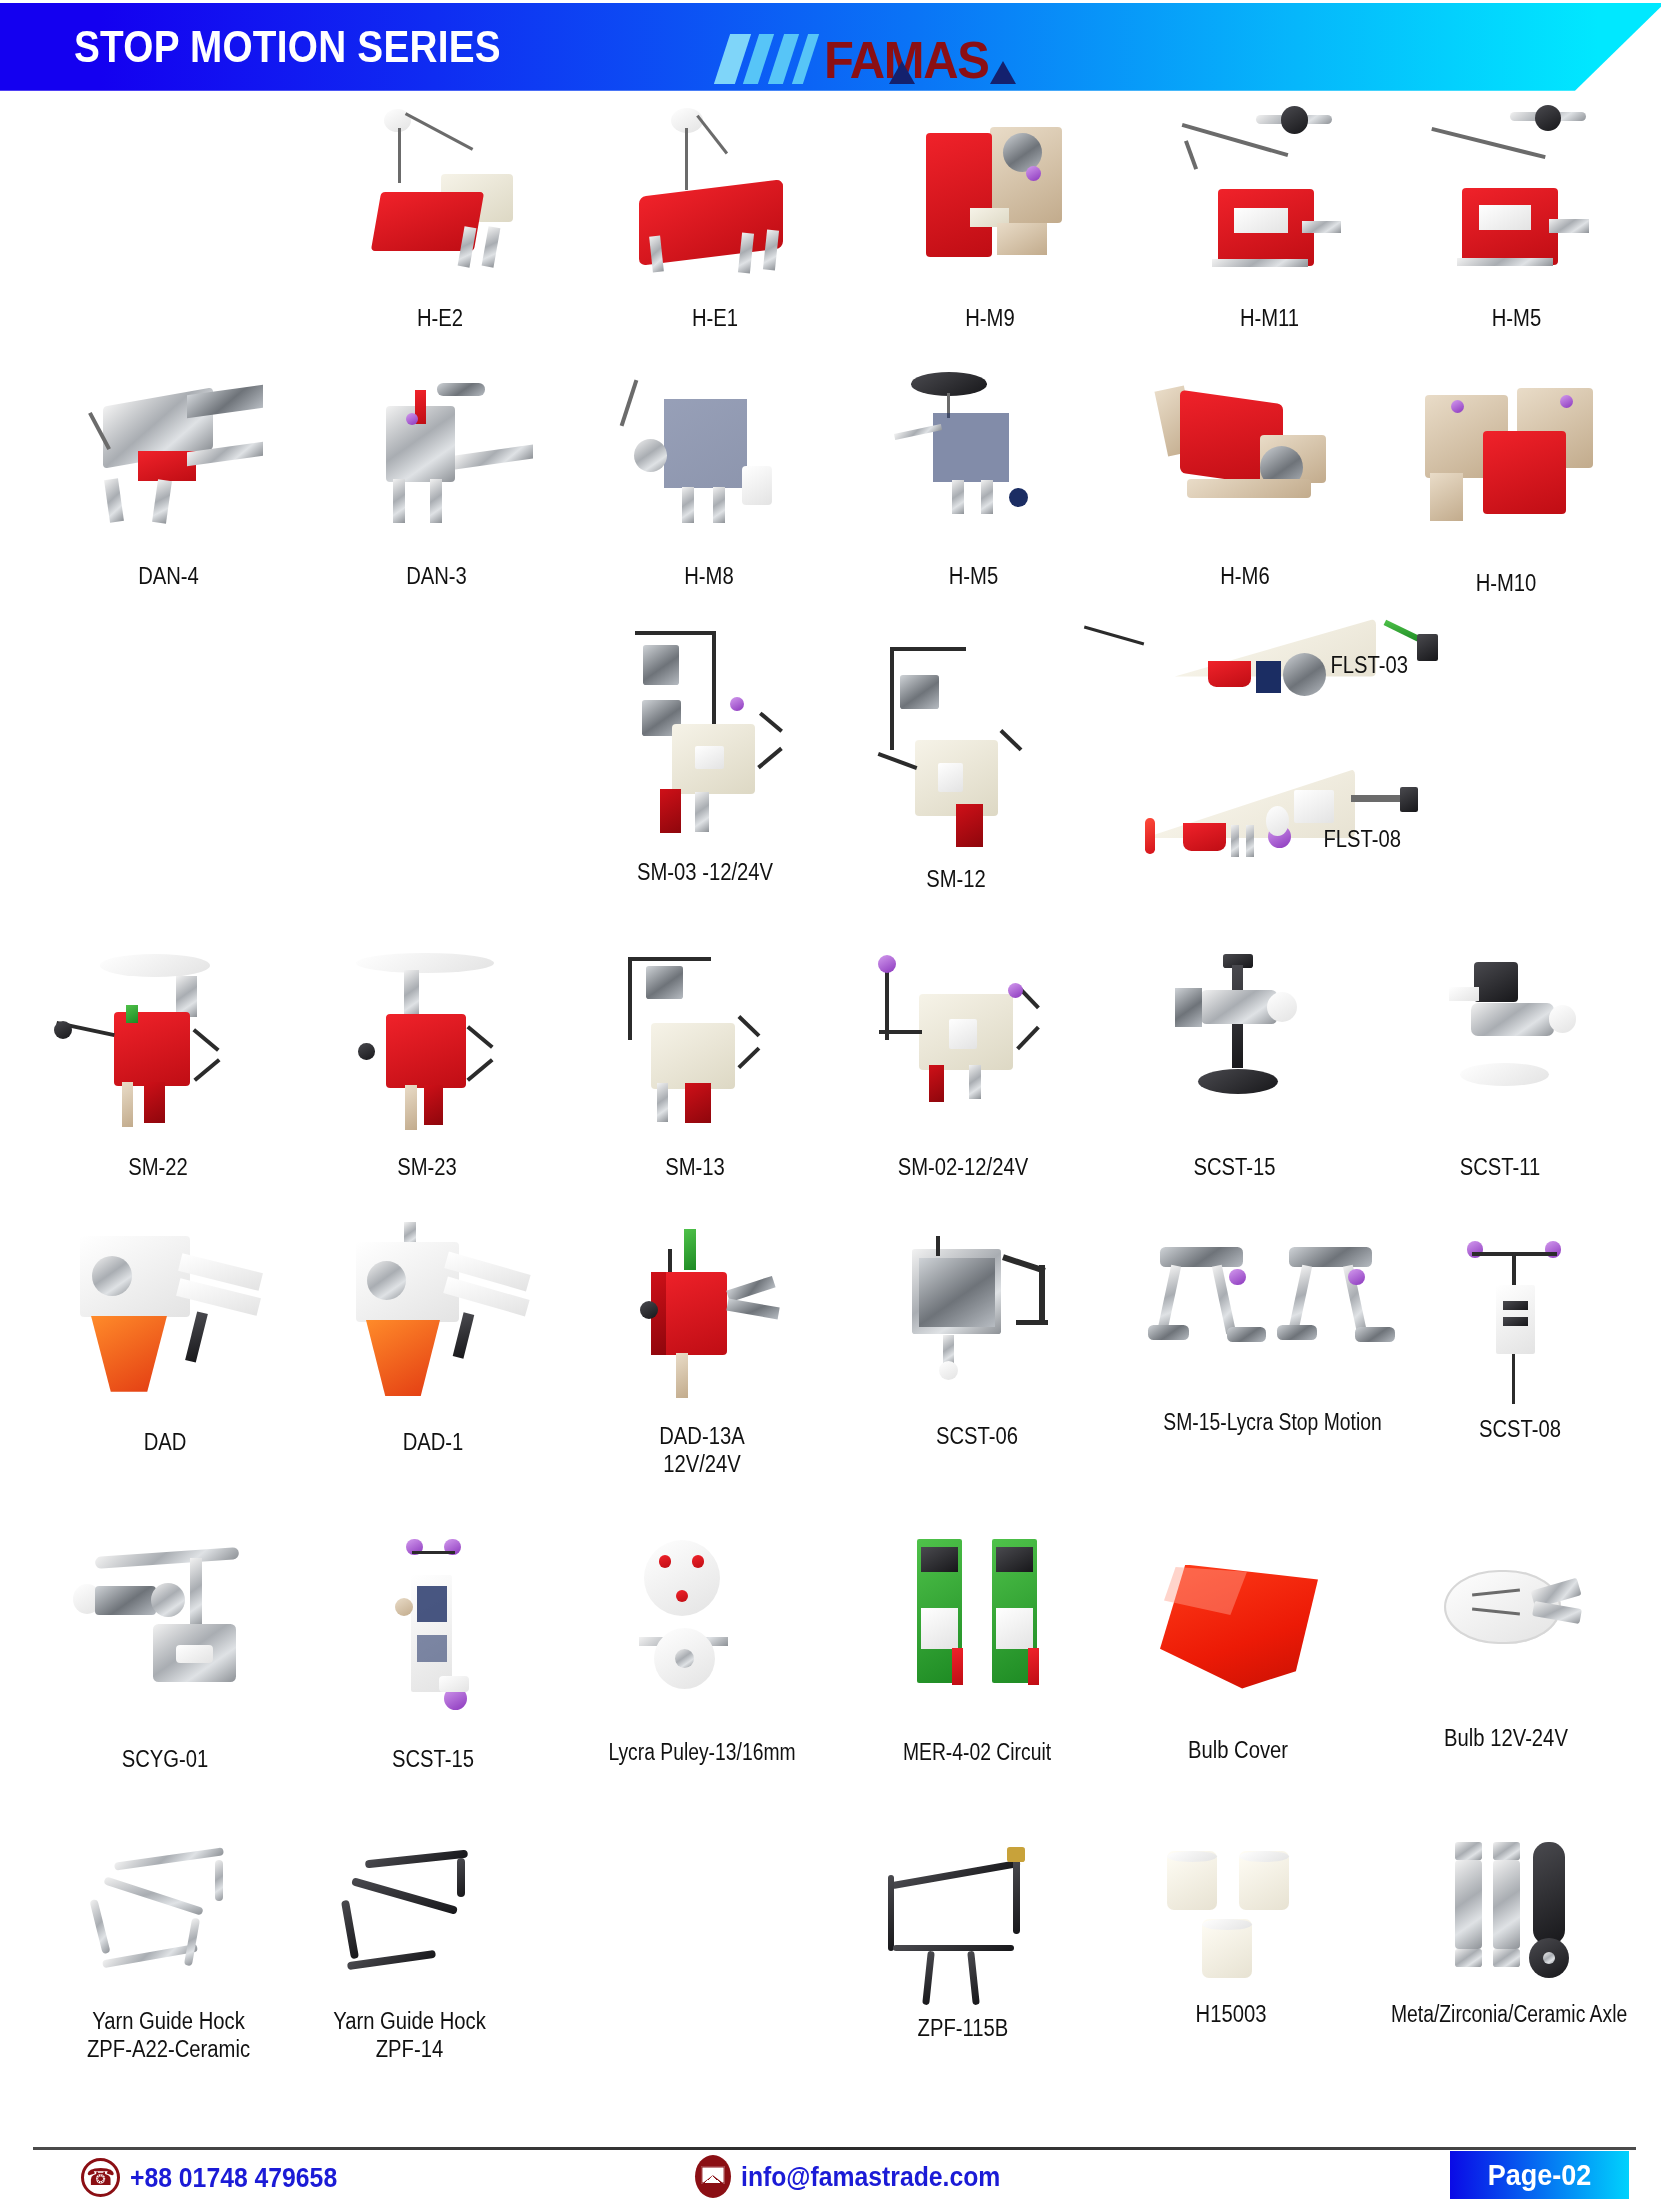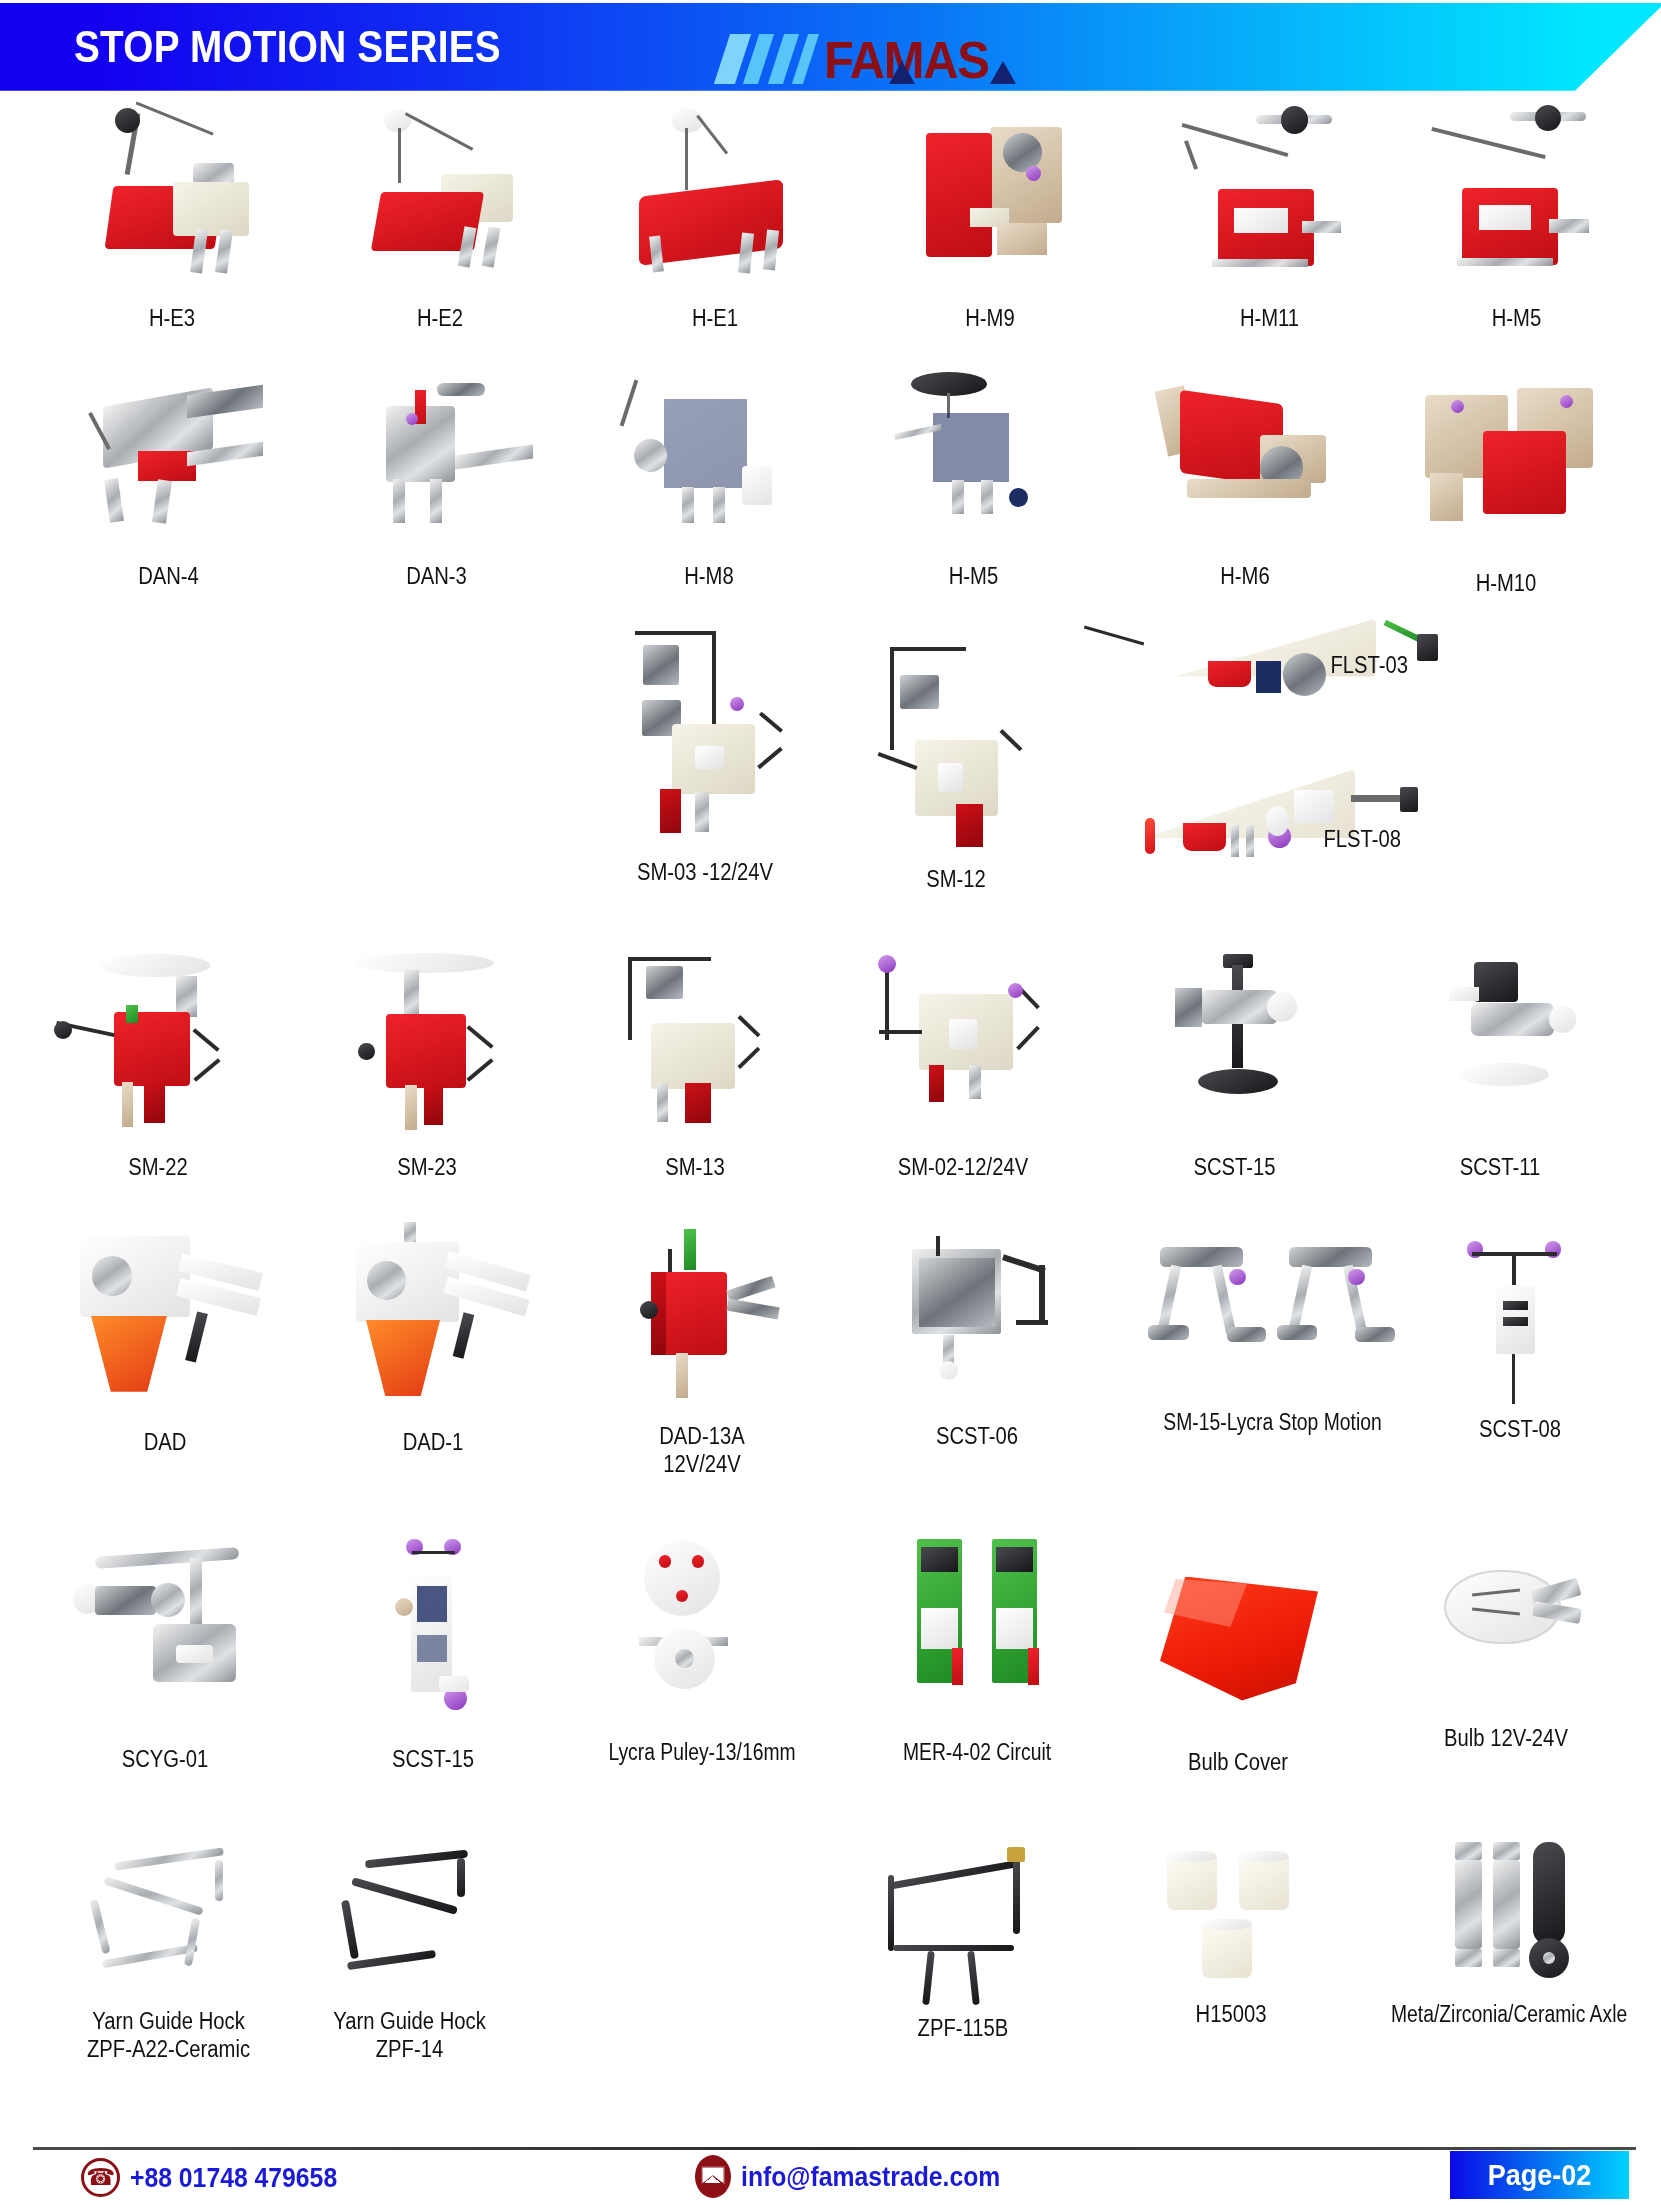--- a/index.html
+++ b/index.html
@@ -125,33 +125,20 @@
     </div>
     <div class="logo-text">FAMAS</div>
     <div class="logo-tri t1"></div>
     <div class="logo-tri t2"></div>
   </div>
 </div>
 
 <div class="grid">
 
   <div class="row" style="height:244px">
-    <div class="cell" style="left:69px;top:0;width:206px">
-      <div class="photo" style="width:165px;height:199px">
-        <div class="p wireT" style="left:40px;top:8.3px;width:4.8px;height:62px;transform:rotate(10deg)"></div>
-        <div class="p wireT" style="left:43px;top:12.4px;width:83px;height:3.4px;transform:rotate(22deg)"></div>
-        <div class="p dark rd" style="left:25px;top:2.8px;width:25px;height:25px"></div>
-        <div class="p metal r6" style="left:103px;top:58px;width:41px;height:32px"></div>
-        <div class="p red r6" style="left:19px;top:81px;width:110px;height:63px;transform:skewX(-8deg)"></div>
-        <div class="p ivory r6" style="left:83px;top:77px;width:76px;height:54px"></div>
-        <div class="p metal" style="left:103px;top:125px;width:12.4px;height:43px;transform:rotate(8deg)"></div>
-        <div class="p metal" style="left:128px;top:125px;width:12.4px;height:43px;transform:rotate(8deg)"></div>
-      </div>
-      <div class="label">H-E3</div>
-    </div>
     <div class="cell" style="left:337px;top:0;width:206px">
       <div class="photo" style="width:165px;height:199px">
         <div class="p white rd" style="left:26px;top:4.1px;width:27.5px;height:23.4px"></div>
         <div class="p wireT" style="left:40px;top:23.4px;width:3.4px;height:55px"></div>
         <div class="p wireT" style="left:43px;top:25px;width:76px;height:3.4px;transform:rotate(28deg)"></div>
         <div class="p ivory r6" style="left:83px;top:69px;width:72px;height:48px"></div>
         <div class="p red r6" style="left:18px;top:87px;width:103px;height:59px;transform:skewX(-10deg)"></div>
         <div class="p metal" style="left:103px;top:122px;width:12.4px;height:40px;transform:rotate(10deg)"></div>
         <div class="p metal" style="left:127px;top:122px;width:12.4px;height:40px;transform:rotate(10deg)"></div>
       </div>
@@ -550,21 +537,21 @@
         <div class="p green r3" style="left:125px;top:6.9px;width:45px;height:144px"></div>
         <div class="p dark" style="left:54px;top:15px;width:37px;height:25px"></div>
         <div class="p dark" style="left:129px;top:15px;width:37px;height:25px"></div>
         <div class="p white" style="left:54px;top:76px;width:37px;height:41px"></div>
         <div class="p white" style="left:129px;top:76px;width:37px;height:41px"></div>
         <div class="p red" style="left:85px;top:116px;width:11px;height:37px"></div>
         <div class="p red" style="left:161px;top:116px;width:11px;height:37px"></div>
       </div>
       <div class="label wide">MER-4-02 Circuit</div>
     </div>
-    <div class="cell" style="left:1121px;top:31px;width:234px">
+    <div class="cell" style="left:1121px;top:19px;width:234px">
       <div class="photo" style="width:220px;height:199px">
         <div class="p" style="left:32px;top:27.5px;width:158px;height:124px;
              background:linear-gradient(160deg,#ff3c18,#ec1a06 60%,#c71003);
              -webkit-clip-path:polygon(16% 0,100% 12%,86% 86%,52% 100%,0 68%);
              clip-path:polygon(16% 0,100% 12%,86% 86%,52% 100%,0 68%)"></div>
         <div class="p" style="left:36px;top:30px;width:83px;height:48px;background:rgba(255,160,140,.45);
              -webkit-clip-path:polygon(14% 0,100% 10%,80% 100%,0 70%);clip-path:polygon(14% 0,100% 10%,80% 100%,0 70%)"></div>
       </div>
       <div class="label">Bulb Cover</div>
     </div>

